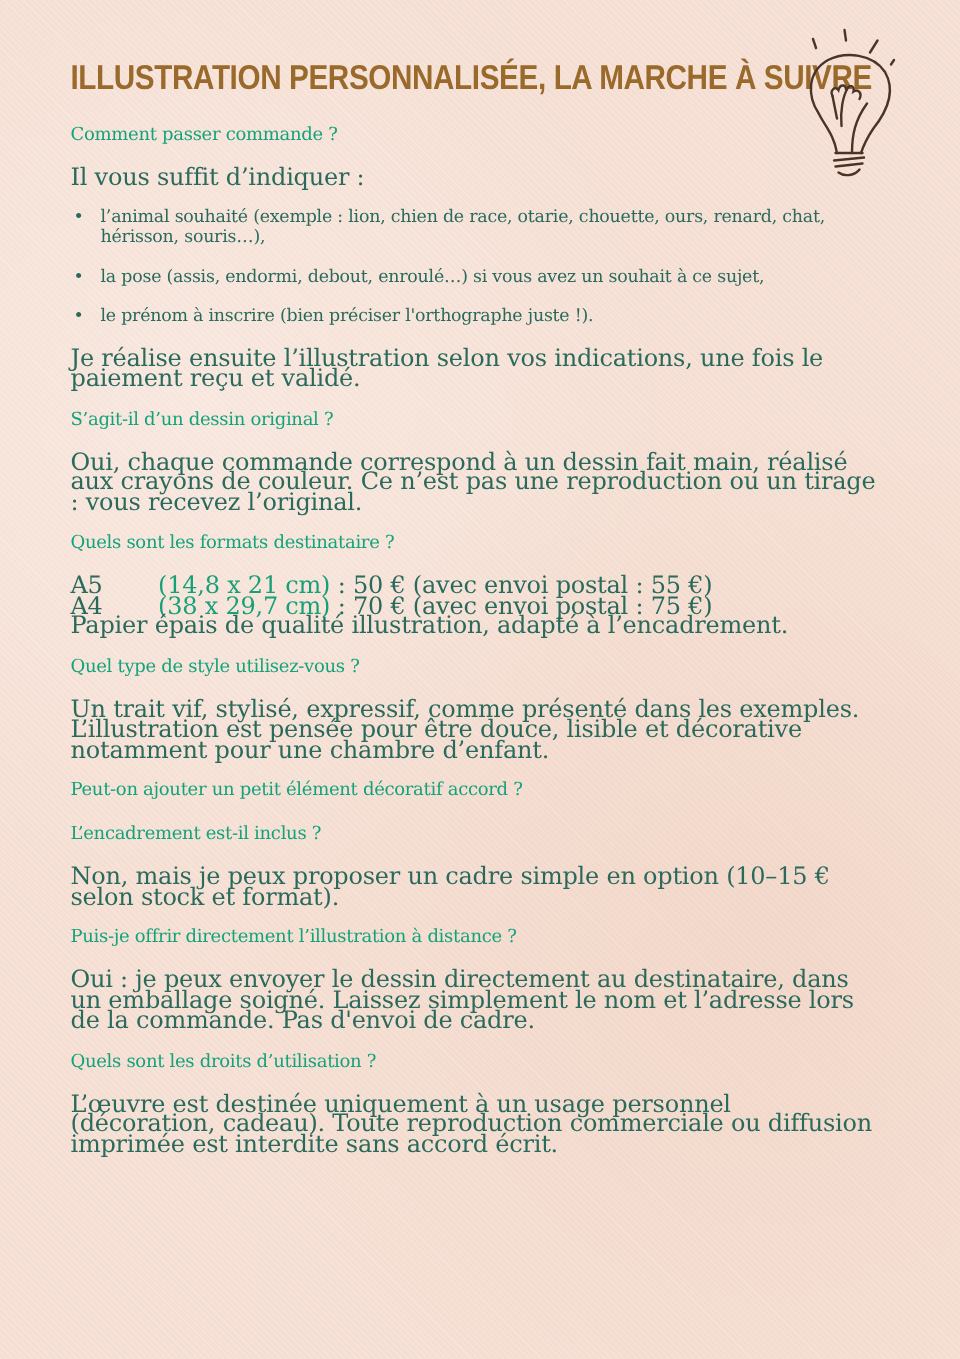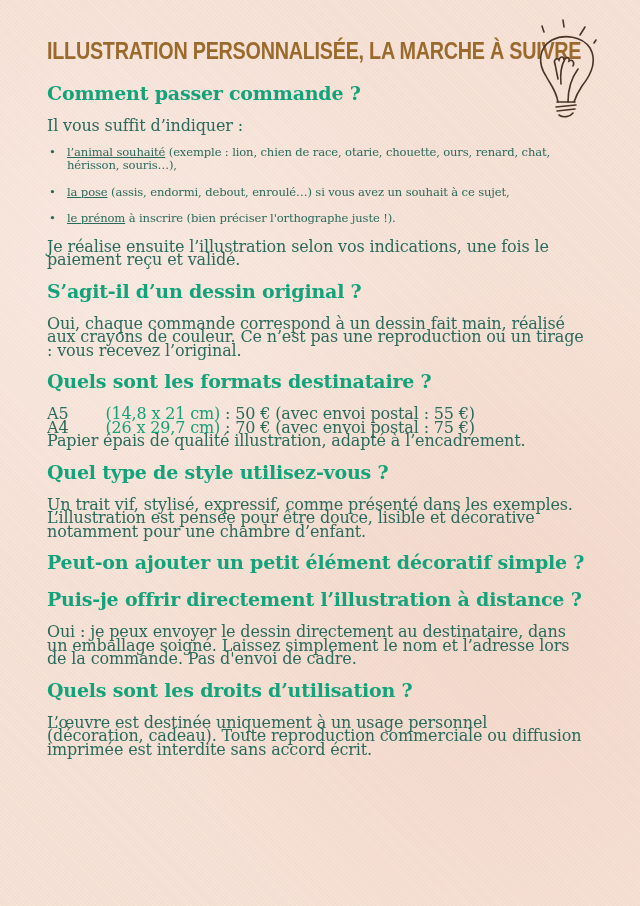--- a/index.html
+++ b/index.html
@@ -18,34 +18,34 @@
     position: absolute; left: 47px; top: 38px;
     font-family: "Liberation Sans", sans-serif;
     font-weight: bold; font-size: 23px; letter-spacing: -0.3px;
     color: #9a6a2c; white-space: nowrap;
     transform: scaleX(0.86); transform-origin: left center;
   }
   .bulb { position: absolute; left: 530px; top: 14px; width: 80px; height: 110px; }
   .content { position: absolute; left: 47px; top: 82px; width: 540px; }
   h2 {
     font-family: "DejaVu Serif", serif;
-    font-weight: bold; font-size: 19px; color: #12a37a;
+    font-weight: normal; font-size: 12px; color: #12a37a;
     margin: 0 0 15px 0; letter-spacing: -0.2px;
   }
   p, .fmt {
     font-size: 16px; line-height: 13.5px; margin: 0 0 13px 0;
     color: #2a6a5c; letter-spacing: -0.15px;
   }
   ul { list-style: none; margin: 0 0 14px 0; padding: 0; }
   ul li {
     position: relative; padding-left: 20px;
     font-size: 11.6px; line-height: 13.5px; margin-bottom: 13px; color: #2a6a5c; letter-spacing: -0.15px;
   }
   ul li .dot { position: absolute; left: 2px; top: 0; }
-  .u { text-decoration: underline; }
+  .u { }
   .dim { color: #16a078; margin-left: 32px; }
   .section { margin-bottom: 0; }
 </style>
 </head>
 <body>
 
 <div class="title">ILLUSTRATION PERSONNALISÉE, LA MARCHE À SUIVRE</div>
 
 <svg class="bulb" viewBox="0 0 80 110" fill="none" stroke="#4a3428" stroke-width="1.6" stroke-linecap="round">
   <line x1="12" y1="12" x2="14" y2="18"></line>
@@ -74,35 +74,39 @@
   <div class="section">
     <h2>S’agit-il d’un dessin original ?</h2>
     <p>Oui, chaque commande correspond à un dessin fait main, réalisé aux crayons de couleur. Ce n’est pas une reproduction ou un tirage : vous recevez l’original.</p>
   </div>
 
 
   <div class="section">
     <h2>Quels sont les formats destinataire ?</h2>
     <div class="fmt">
       <div><span>A5</span> <span class="dim">(14,8 x 21 cm)</span><span> : 50 € (avec envoi postal : 55 €)</span></div>
-      <div><span>A4</span> <span class="dim">(26 x 29,7 cm)</span><span> : 70 € (avec envoi postal : 75 €)</span></div>
+      <div><span>A4</span> <span class="dim">(38 x 29,7 cm)</span><span> : 70 € (avec envoi postal : 75 €)</span></div>
       <div>Papier épais de qualité illustration, adapté à l’encadrement.</div>
     </div>
   </div>
 
 
   <div class="section">
     <h2>Quel type de style utilisez-vous ?</h2>
     <p>Un trait vif, stylisé, expressif, comme présenté dans les exemples. L’illustration est pensée pour être douce, lisible et décorative notamment pour une chambre d’enfant.</p>
   </div>
 
   <div class="section">
-    <h2>Peut-on ajouter un petit élément décoratif simple ?</h2>
+    <h2>Peut-on ajouter un petit élément décoratif accord ?</h2>
   </div>
 
+  <div class="section">
+    <h2>L’encadrement est-il inclus ?</h2>
+    <p>Non, mais je peux proposer un cadre simple en option (10–15 € selon stock et format).</p>
+  </div>
 
   <div class="section">
     <h2>Puis-je offrir directement l’illustration à distance ?</h2>
     <p>Oui : je peux envoyer le dessin directement au destinataire, dans un emballage soigné. Laissez simplement le nom et l’adresse lors de la commande. Pas d'envoi de cadre.</p>
   </div>
 
   <div class="section">
     <h2>Quels sont les droits d’utilisation ?</h2>
     <p>L’œuvre est destinée uniquement à un usage personnel (décoration, cadeau). Toute reproduction commerciale ou diffusion imprimée est interdite sans accord écrit.</p>
   </div>

